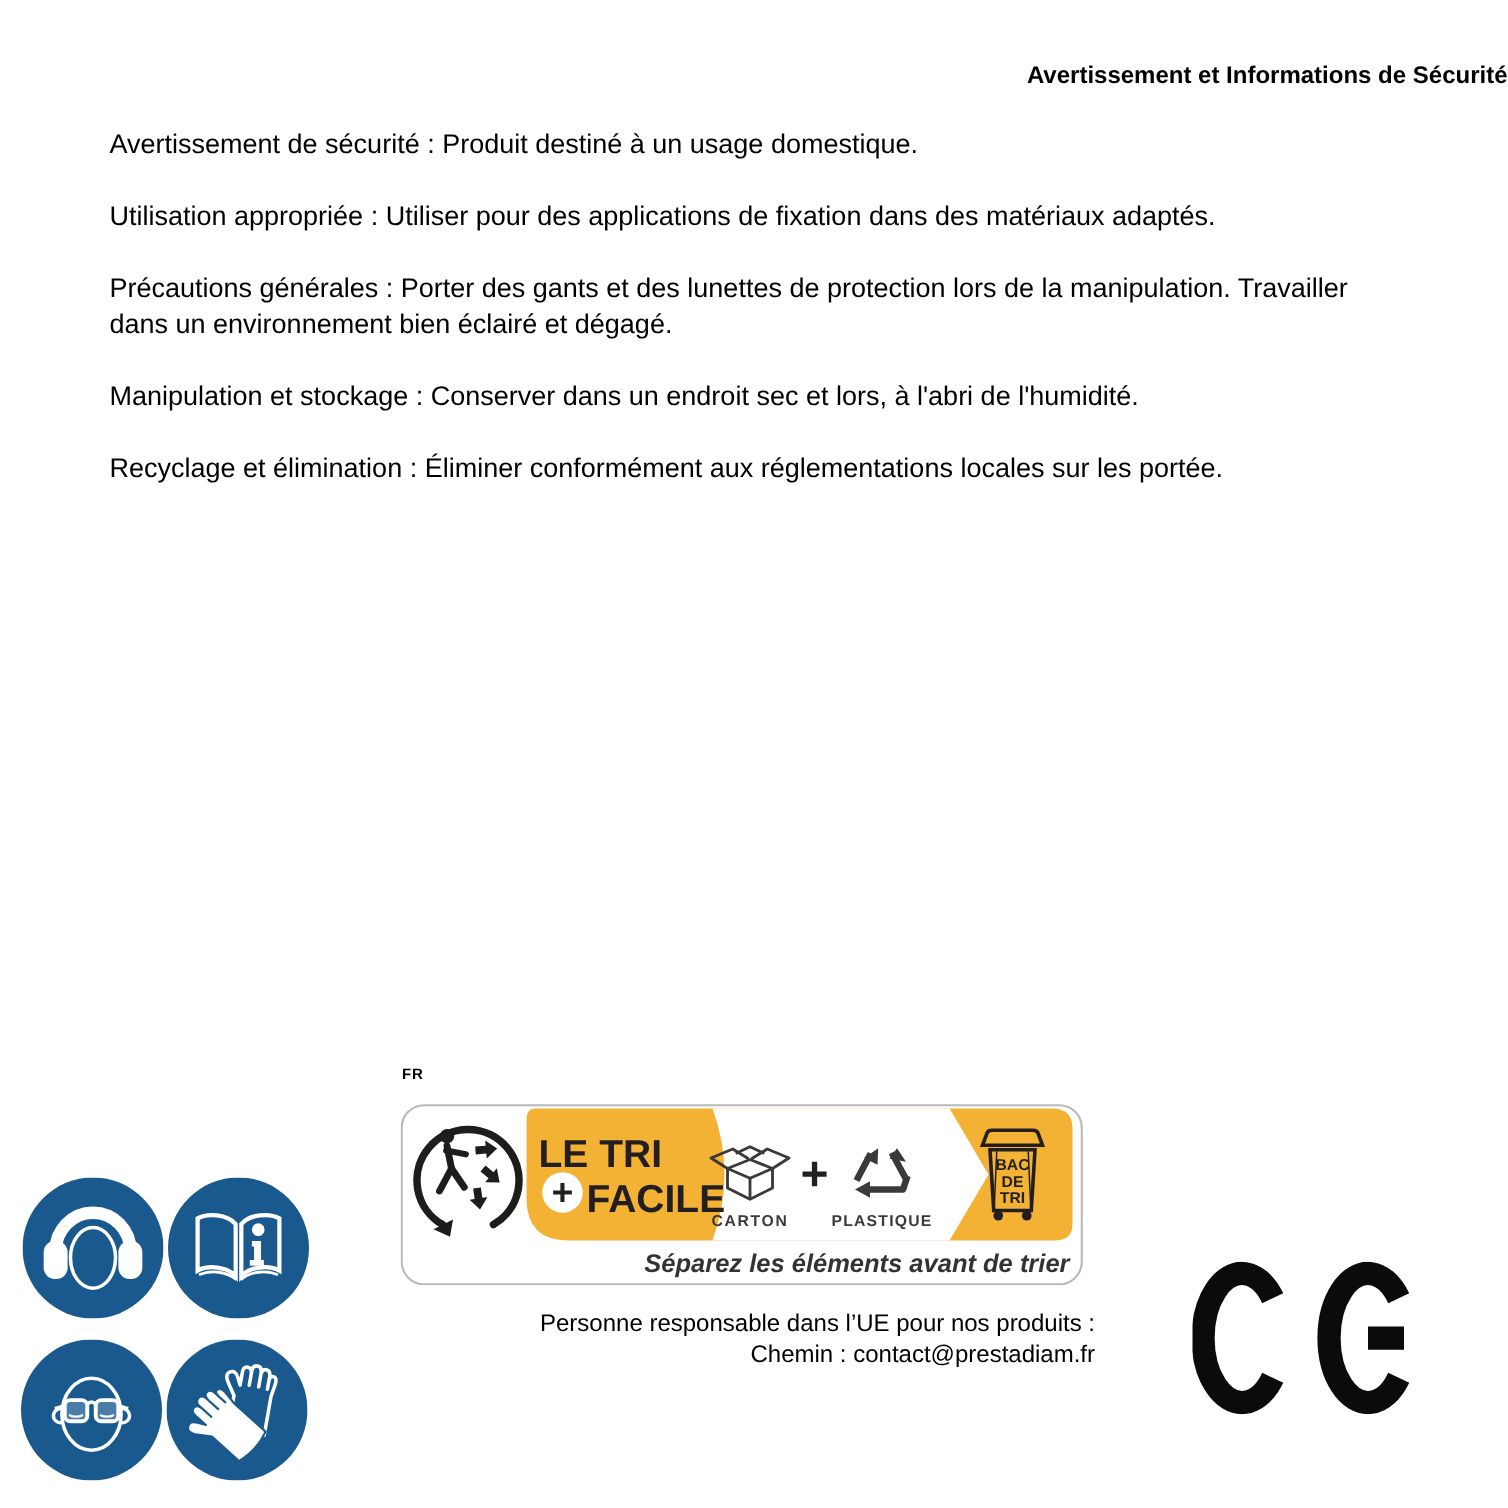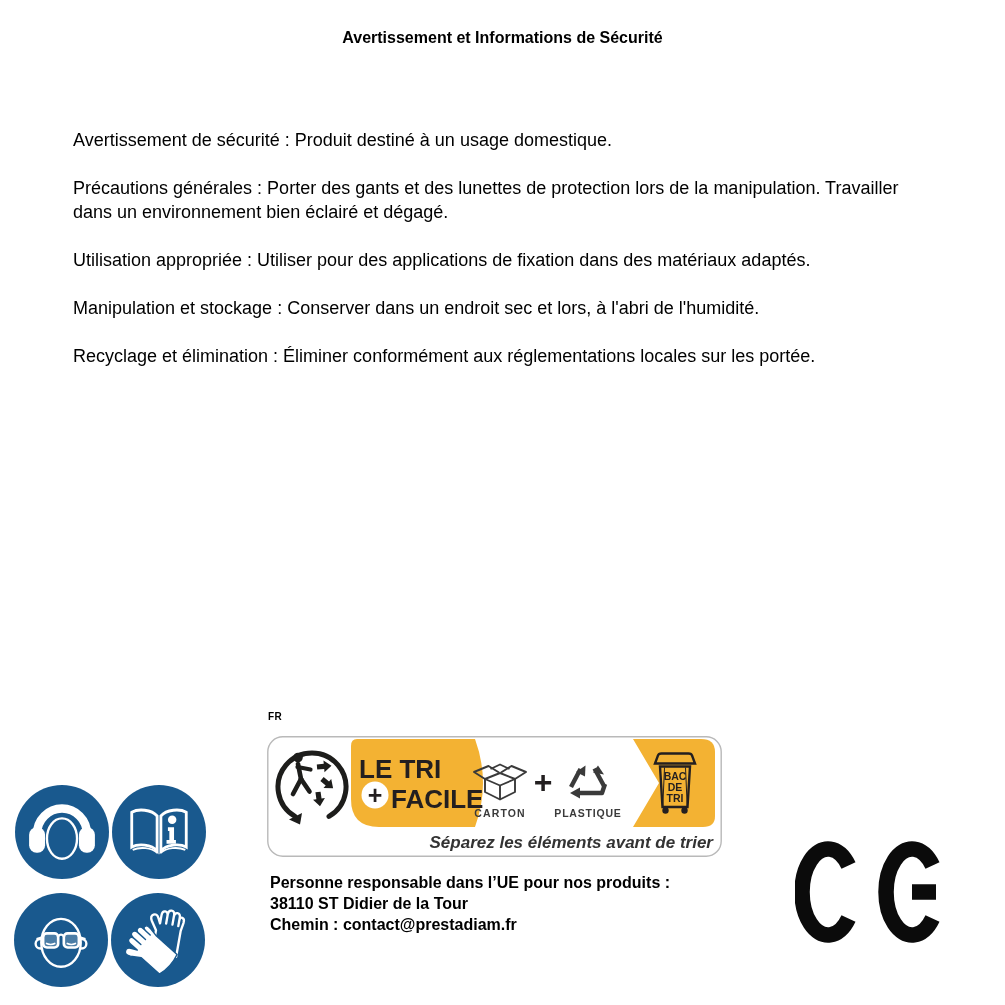--- a/index.html
+++ b/index.html
@@ -1,49 +1,49 @@
 <!DOCTYPE html>
 <html><head>
 <meta charset="utf-8">
 <style>
   html,body{margin:0;padding:0;}
   body{
     width:1005px;height:1005px;position:relative;background:#ffffff;
     font-family:"Liberation Sans", sans-serif;color:#000;overflow:hidden;
   }
   .title{
-    position:absolute;top:29px;left:0;width:100%;text-align:center;
+    position:absolute;top:42px;left:0;width:100%;text-align:right;
     font-size:16px;font-weight:bold;margin:0;
   }
-  .content{position:absolute;left:73px;top:84px;width:861px;margin-top:44px;}
+  .content{position:absolute;left:73px;top:84px;width:861px;}
   .content p{margin:0 0 24px 0;font-size:18px;line-height:24px;}
   .picto{position:absolute;width:94px;height:94px;}
   #picto-ear{left:15px;top:785px;}
   #picto-book{left:112px;top:785px;}
   #picto-goggles{left:14px;top:893px;}
   #picto-gloves{left:111px;top:893px;}
   .fr-code{position:absolute;left:268px;top:711px;font-size:10px;font-weight:bold;letter-spacing:.5px;}
   .tri-label{position:absolute;left:267px;top:736px;}
   .address{
-    position:absolute;left:270px;top:872px;width:460px;text-align:left;
-    font-size:16px;font-weight:bold;line-height:21px;
+    position:absolute;left:270px;top:872px;width:460px;text-align:right;
+    font-size:16px;font-weight:normal;line-height:21px;
   }
   .ce-mark{position:absolute;left:795px;top:841px;}
 </style>
 </head>
 <body>
 
 <div>
 
   <h1 class="title">Avertissement et Informations de Sécurité</h1>
 
   <div class="content">
     <p>Avertissement de sécurité : Produit destiné à un usage domestique.</p>
+    <p>Utilisation appropriée : Utiliser pour des applications de fixation dans des matériaux adaptés.</p>
     <p>Précautions générales : Porter des gants et des lunettes de protection lors de la manipulation. Travailler dans un environnement bien éclairé et dégagé.</p>
-    <p>Utilisation appropriée : Utiliser pour des applications de fixation dans des matériaux adaptés.</p>
     <p>Manipulation et stockage : Conserver dans un endroit sec et lors, à l'abri de l'humidité.</p>
     <p>Recyclage et élimination : Éliminer conformément aux réglementations locales sur les portée.</p>
   </div>
 
   <div class="picto" id="picto-ear">
     <svg viewBox="0 0 100 100" width="94" height="94">
       <circle cx="50" cy="50" r="50" fill="#19598E"></circle>
       <ellipse cx="50" cy="57" rx="16" ry="21.5" fill="#19598E" stroke="#fff" stroke-width="2.5"></ellipse>
       <path d="M 23.5 52 A 26.5 27 0 0 1 76.5 52" fill="none" stroke="#fff" stroke-width="9"></path>
       <rect x="15" y="45" width="17" height="27" rx="8" fill="#fff"></rect>
@@ -154,21 +154,20 @@
         <text x="408" y="55" font-size="10.5" font-weight="bold" fill="#231F20" text-anchor="middle">DE</text>
         <text x="408" y="66" font-size="10.5" font-weight="bold" fill="#231F20" text-anchor="middle">TRI</text>
       </g>
 
       <text x="446" y="112" font-size="17" font-style="italic" font-weight="600" fill="#333" text-anchor="end">Séparez les éléments avant de trier</text>
     </svg>
   </div>
 
   <div class="address">
     <div>Personne responsable dans l’UE pour nos produits :</div>
-    <div>38110 ST Didier de la Tour</div>
     <div>Chemin : contact@prestadiam.fr</div>
   </div>
 
   <div class="ce-mark" aria-label="CE">
     <svg viewBox="0 0 150 102" width="150" height="102">
       <path d="M 53.5 24.5 A 26 43 0 1 0 53.5 77.5" fill="none" stroke="#0b0b0b" stroke-width="15.5"></path>
       <path d="M 137.5 24.5 A 26 43 0 1 0 137.5 77.5" fill="none" stroke="#0b0b0b" stroke-width="15.5"></path>
       <path d="M 117 51 L 141 51" stroke="#0b0b0b" stroke-width="15.5"></path>
     </svg>
   </div>

